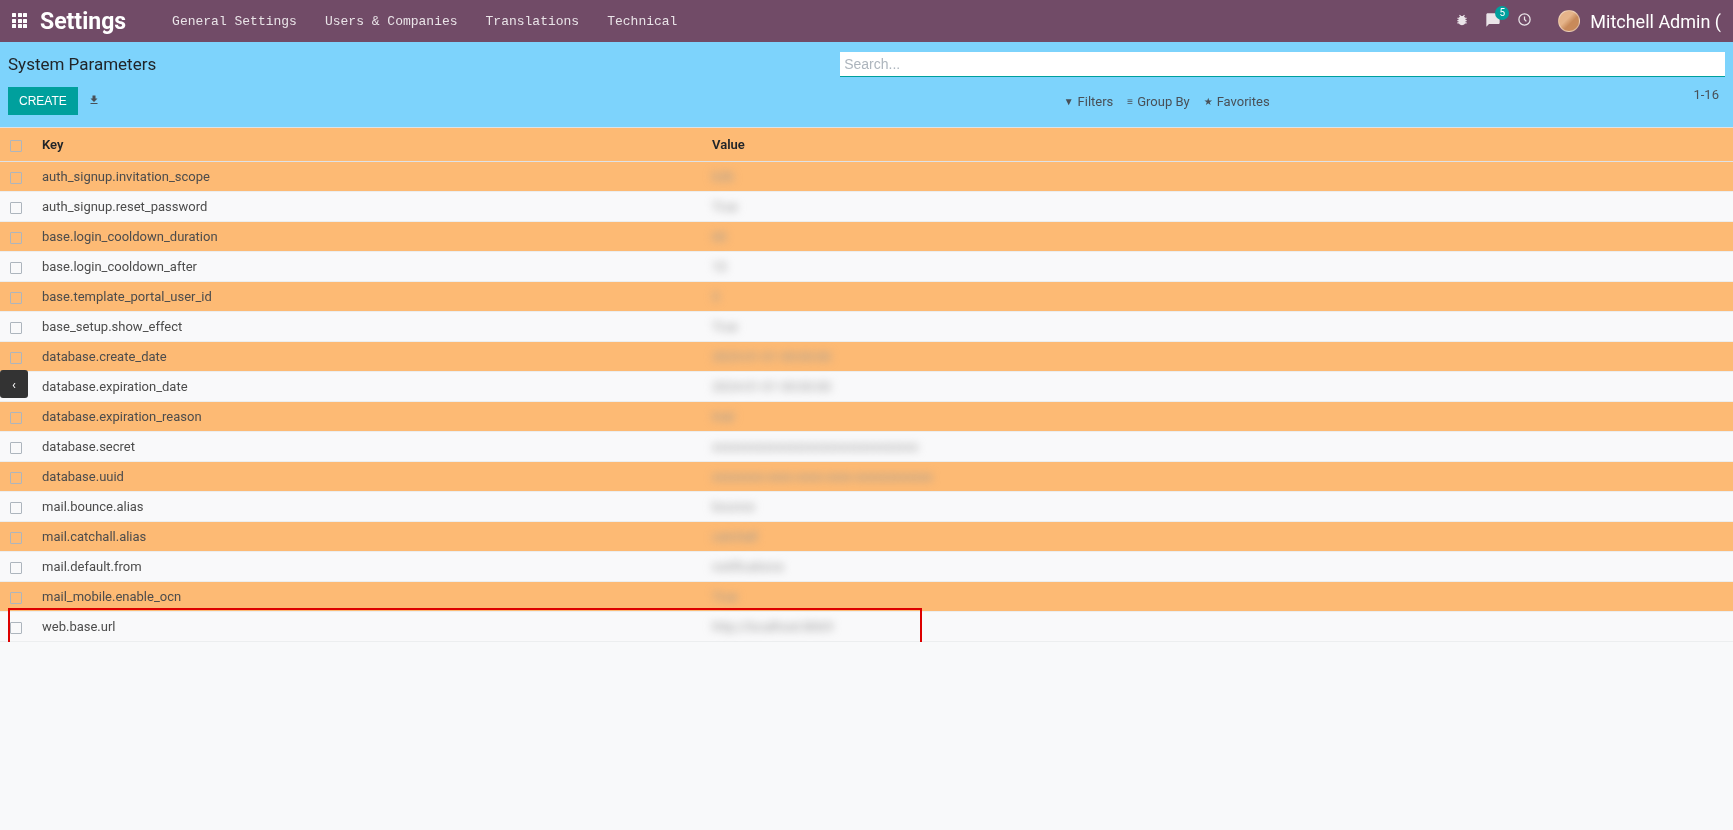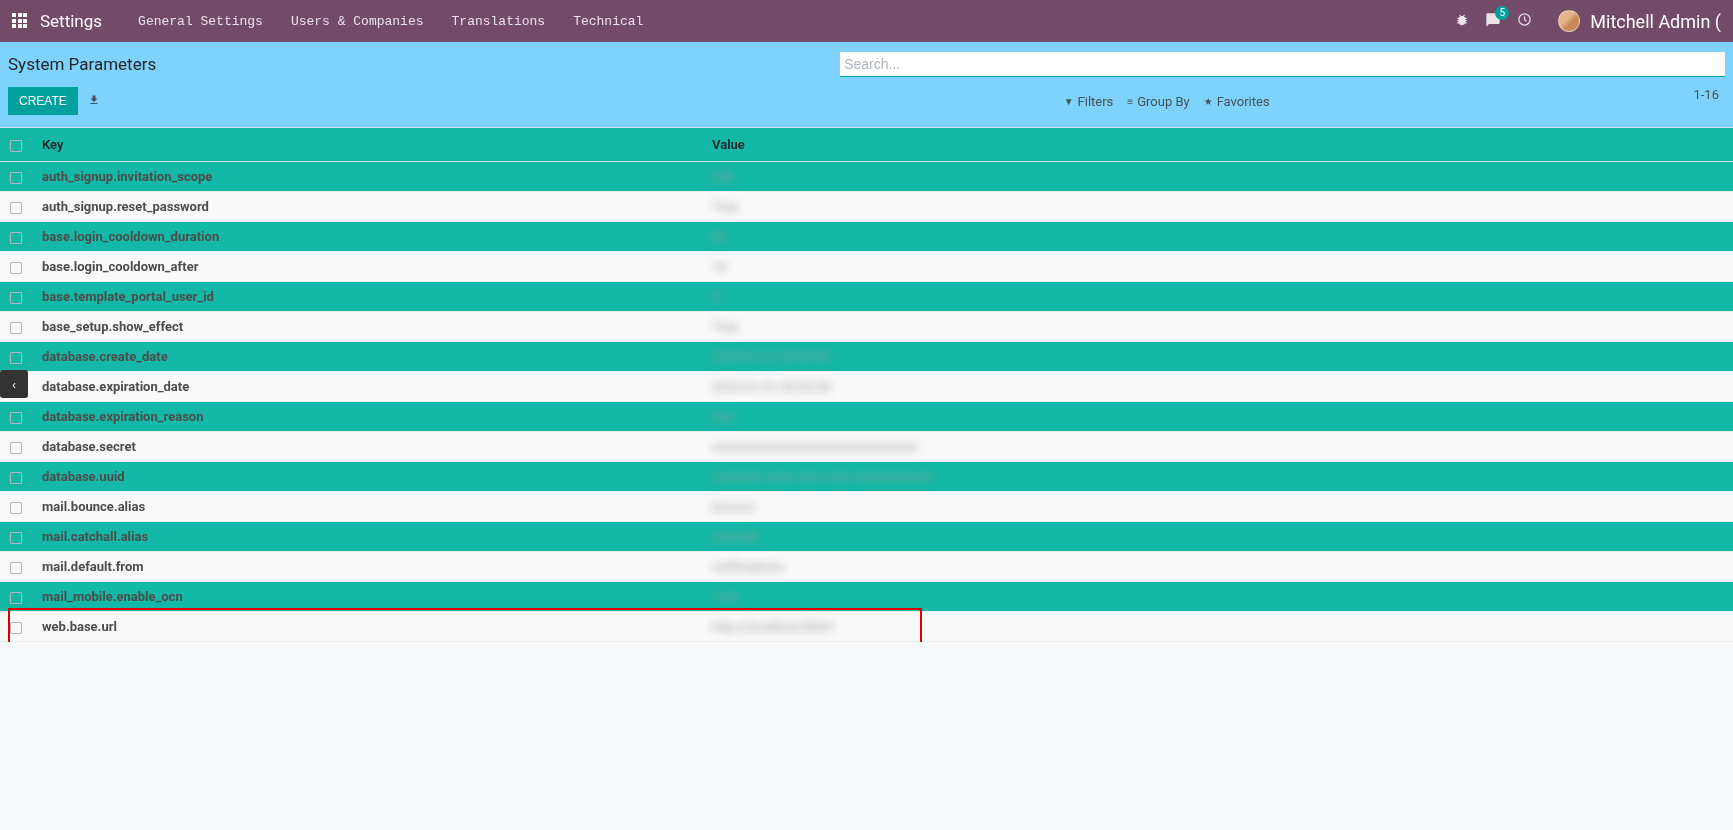--- a/index.html
+++ b/index.html
@@ -10,21 +10,21 @@
       background: #714B67;
       color: #fff;
       height: 42px;
       display: flex;
       align-items: center;
       padding: 0 12px;
       gap: 4px;
     }
     .apps-icon { width: 16px; height: 16px; display: grid; grid-template-columns: repeat(3, 4px); grid-template-rows: repeat(3, 4px); gap: 1.5px; cursor: pointer; margin-right: 8px; }
     .apps-icon span { background: #fff; border-radius: 0.5px; }
-    .brand { font-size: 17px; font-weight: 400; margin-right: 20px; }
+    .brand { font-size: 23px; font-weight: 700; margin-right: 30px; }
     .nav-item { color: rgba(255,255,255,0.85); font-size: 13px; padding: 0 12px; cursor: pointer; font-family: Liberation Mono, monospace; }
     .nav-spacer { flex: 1; }
     .nav-icon { color: rgba(255,255,255,0.85); font-size: 14px; padding: 0 6px; cursor: pointer; position: relative; }
     .badge { position: absolute; top: -6px; right: -2px; background: #00A09D; color: #fff; font-size: 10px; border-radius: 8px; min-width: 14px; height: 14px; line-height: 14px; text-align: center; padding: 0 3px; }
     .avatar { width: 22px; height: 22px; border-radius: 50%; background: linear-gradient(135deg, #e5b48a 40%, #c88a5a 60%); border: 1px solid rgba(255,255,255,0.4); margin-right: 6px; }
     .user-name { color: #fff; font-size: 18px; }
 
     
     .control-panel { background: #7dd3fc; border-bottom: 1px solid #dee2e6; }
     .cp-top { display: flex; align-items: flex-start; padding: 10px 8px 4px 8px; }
@@ -34,30 +34,30 @@
     .search-input::placeholder { color: #adb5bd; }
     .cp-bottom { display: flex; padding: 6px 8px 12px 8px; }
     .btn-create { background: #00A09D; color: #fff; border: none; padding: 6px 11px; font-size: 12px; font-weight: 500; cursor: pointer; }
     .btn-import { background: none; border: none; color: #495057; cursor: pointer; padding: 6px 10px; font-size: 14px; }
     .cp-right { margin-left: auto; display: flex; align-items: center; gap: 14px; padding-left: 530px; }
     .filter-btn { color: #495057; cursor: pointer; font-size: 13px; display: inline-flex; align-items: center; gap: 4px; }
     .filter-icon { font-size: 10px; }
     .pager { color: #495057; font-size: 13px; margin-left: auto; padding-right: 6px; }
 
     
-    .table-wrap { background: #14b8a6; }
+    .table-wrap { background: #fdba74; }
     .o-table { width: 100%; border-collapse: collapse; }
     .o-table th { text-align: left; font-weight: 600; padding: 9px 10px; border-bottom: 1px solid #dee2e6; font-size: 13px; color: #212529; }
     .o-table td { padding: 7px 10px; border-bottom: 1px solid #eceeef; font-size: 13px; color: #4c4c4c; }
     .o-table tbody tr { cursor: pointer; }
     .o-table tbody tr:nth-child(even) { background: #f9f9fa; }
     .chk-col { width: 30px; text-align: center; }
     .chk { width: 12px; height: 12px; border: 1px solid #adb5bd; display: inline-block; vertical-align: middle; border-radius: 1px; }
     .o-table .chk { cursor: pointer; }
-    .key-col { width: 670px; font-weight: bold; }
+    .key-col { width: 670px; }
     .value-col { }
     .blurred { filter: blur(4px); color: #999; user-select: none; }
     .highlight-box { position: absolute; left: 6px; right: 45%; top: 599px; height: 52px; border: 2px solid #d00; pointer-events: none; }
     .rel-wrap { position: relative; }
 
     
     .side-handle { position: fixed; left: 0; top: 370px; width: 28px; height: 28px; background: #333; color: #fff; display: flex; align-items: center; justify-content: center; border-radius: 3px; font-size: 13px; cursor: pointer; }
   </style>
 </head>
 <body>

